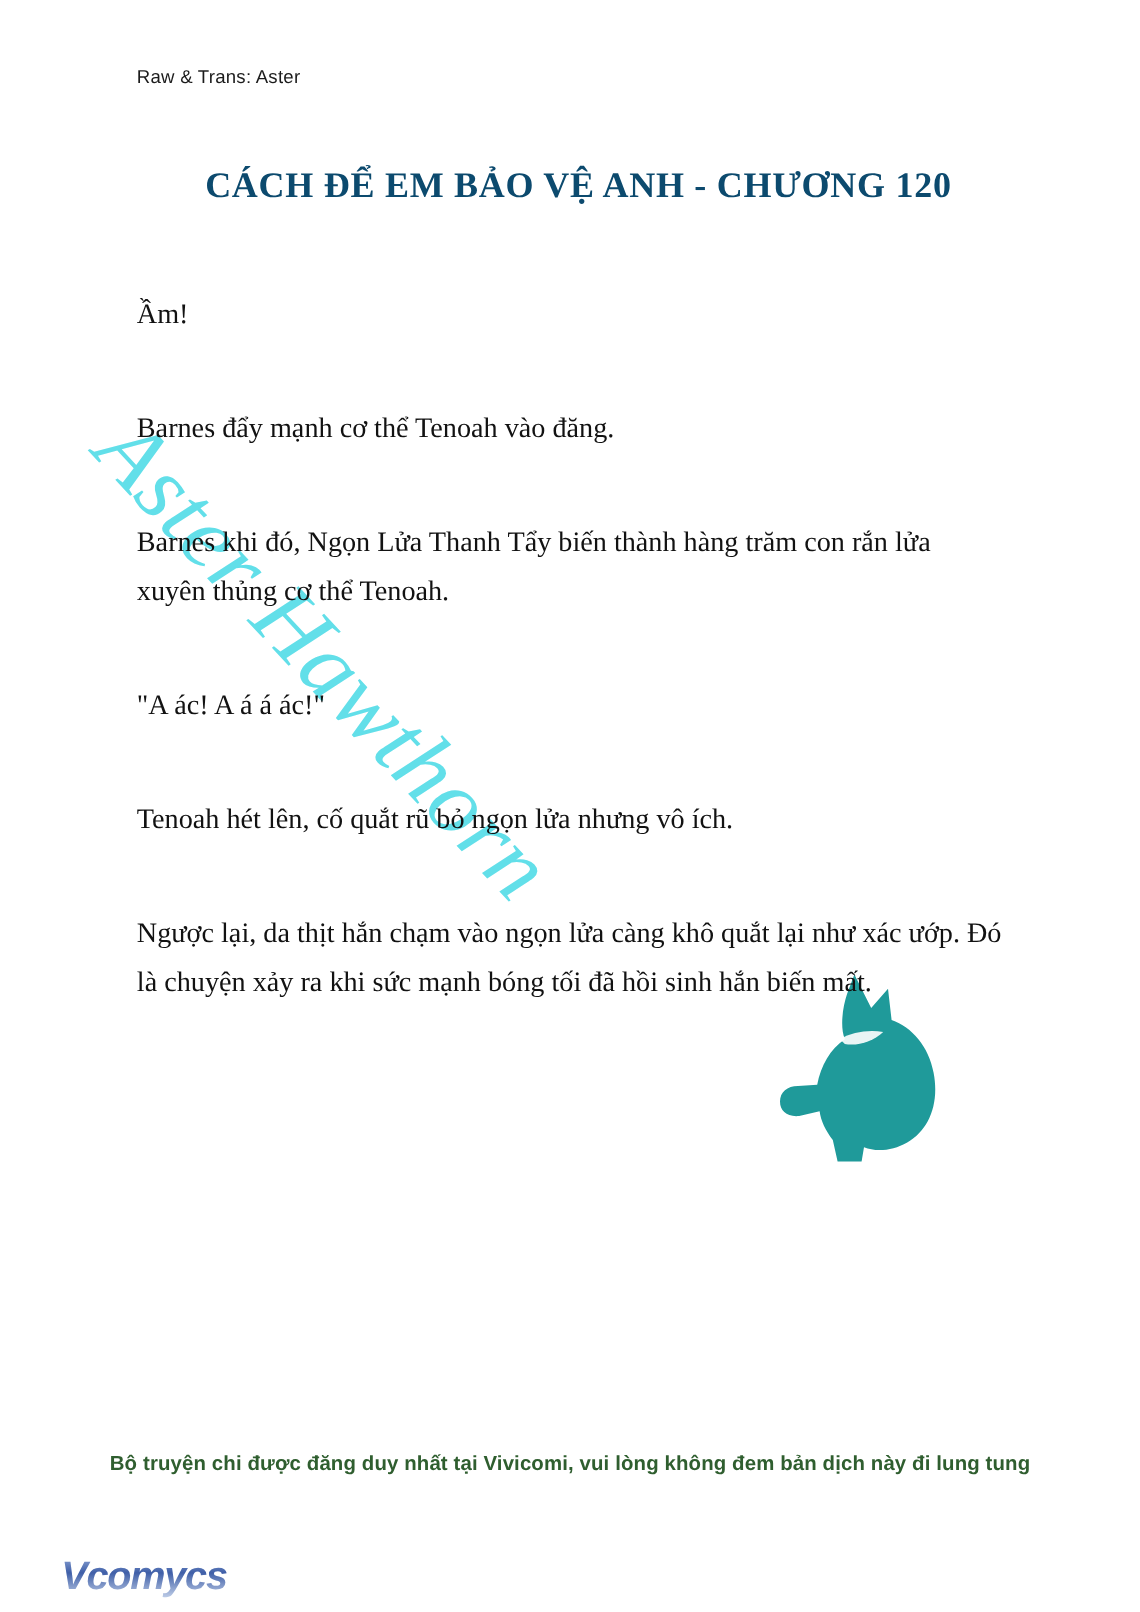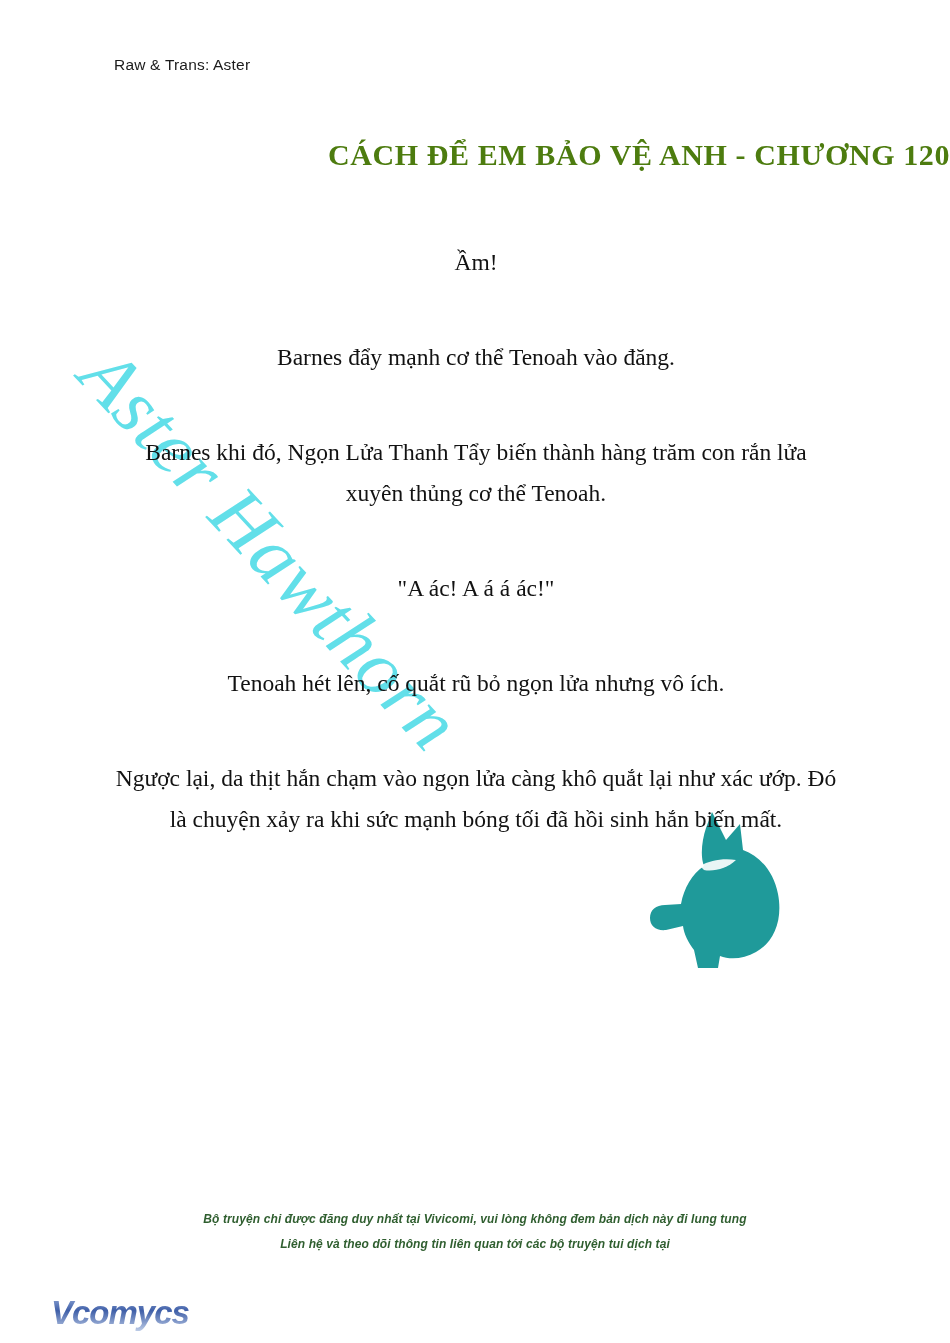--- a/index.html
+++ b/index.html
@@ -30,41 +30,40 @@
     letter-spacing: 0.2px;
     white-space: nowrap;
   }
 
   
   .chapter-title {
     position: absolute;
     left: 0;
     right: 0;
     top: 118px;
-    text-align: right;
+    text-align: center;
     font-family: "Liberation Serif", "DejaVu Serif", serif;
     font-weight: bold;
     font-size: 30px;
-    color: #4d7c0f;
+    color: #0c4a6e;
     letter-spacing: 0.6px;
     padding-left: 14px;
   }
 
   
   .body-text {
     position: absolute;
     left: 114px;
     top: 242px;
     width: 724px;
     font-family: "Liberation Serif", "DejaVu Serif", serif;
     font-size: 23.5px;
     line-height: 41px;
     color: #121212;
     z-index: 3;
-    text-align: center;
   }
   .para {
     margin: 0 0 54px 0;
   }
   .para:last-child { margin-bottom: 16px; }
 
   
   .watermark {
     position: absolute;
     left: 128px;
@@ -94,23 +93,22 @@
   }
 
   
   .footer-notice {
     position: absolute;
     left: 0;
     right: 0;
     top: 1207px;
     text-align: center;
     font-family: "Liberation Sans", "DejaVu Sans", sans-serif;
-    font-style: italic;
     font-weight: bold;
-    font-size: 12px;
+    font-size: 17px;
     line-height: 25px;
     color: #2f5e2f;
     letter-spacing: 0.1px;
   }
   .footer-notice div { white-space: nowrap; }
 
   
   .site-logo {
     position: absolute;
     left: 22px;
@@ -172,21 +170,20 @@
     <p class="para">Ầm!</p>
     <p class="para">Barnes đẩy mạnh cơ thể Tenoah vào đăng.</p>
     <p class="para">Barnes khi đó, Ngọn Lửa Thanh Tẩy biến thành hàng trăm con rắn lửa xuyên thủng cơ thể Tenoah.</p>
     <p class="para">"A ác! A á á ác!"</p>
     <p class="para">Tenoah hét lên, cố quắt rũ bỏ ngọn lửa nhưng vô ích.</p>
     <p class="para">Ngược lại, da thịt hắn chạm vào ngọn lửa càng khô quắt lại như xác ướp. Đó là chuyện xảy ra khi sức mạnh bóng tối đã hồi sinh hắn biến mất.</p>
   </div>
 
   <div class="footer-notice">
     <div>Bộ truyện chi được đăng duy nhất tại Vivicomi, vui lòng không đem bản dịch này đi lung tung</div>
-    <div>Liên hệ và theo dõi thông tin liên quan tới các bộ truyện tui dịch tại</div>
   </div>
 
   <div class="site-logo">
     <svg viewBox="0 0 170 52" width="170" height="52" aria-hidden="true">
       <defs>
         <linearGradient id="logoGrad" x1="0" y1="0" x2="0" y2="1">
           <stop offset="0%" stop-color="#9db3dd"></stop>
           <stop offset="45%" stop-color="#3f5fa8"></stop>
           <stop offset="100%" stop-color="#bccbe6"></stop>
         </linearGradient>

